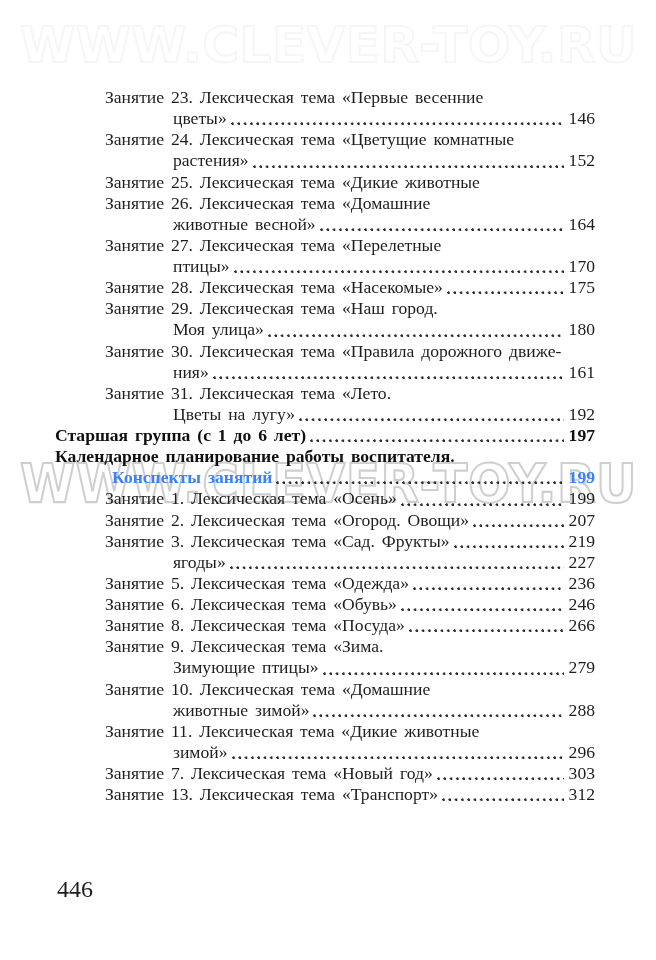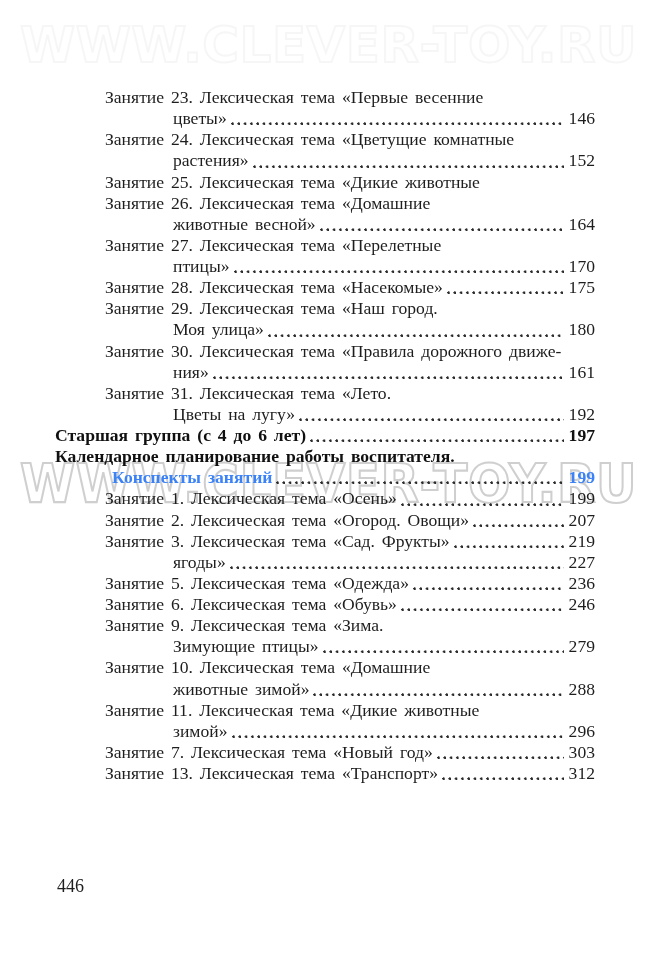--- a/index.html
+++ b/index.html
@@ -41,21 +41,21 @@
   .dots {
     flex:1 1 auto; align-self:flex-end;
     height:5px; margin:0 3px 2px 4px;
     background-image:radial-gradient(circle at 1.6px 1.7px, #2b2b2b 1.15px, rgba(0,0,0,0) 1.5px);
     background-size:6.3px 5px; background-repeat:repeat-x;
     background-position:left bottom;
   }
   .pg { white-space:nowrap; min-width:28px; text-align:right; }
   .folio {
     position:absolute; left:57px; top:876px; z-index:1;
-    font-size:18px; color:#1e1e1e;
+    font-size:24px; color:#1e1e1e;
   }
 </style>
 </head>
 <body>
 
 <div class="page">
   <div class="wm wm-top">WWW.CLEVER-TOY.RU</div>
   <div class="wm wm-mid">WWW.CLEVER-TOY.RU</div>
   <div class="toc" id="toc">
       <div class="row ind-entry">
@@ -116,21 +116,21 @@
       </div>
       <div class="row ind-entry">
         <span class="t">Занятие 31. Лексическая тема «Лето.</span>
       </div>
       <div class="row ind-cont">
         <span class="t">Цветы на лугу»</span>
         <span class="dots"></span>
         <span class="pg">192</span>
       </div>
       <div class="row ind-header">
-        <span class="t">Старшая группа (с 4 до 6 лет)</span>
+        <span class="t">Старшая группа (с 1 до 6 лет)</span>
         <span class="dots"></span>
         <span class="pg">197</span>
       </div>
       <div class="row ind-header">
         <span class="t">Календарное планирование работы воспитателя.</span>
       </div>
       <div class="row ind-header2">
         <span class="t">Конспекты занятий</span>
         <span class="dots"></span>
         <span class="pg">199</span>
@@ -157,20 +157,25 @@
       </div>
       <div class="row ind-entry">
         <span class="t">Занятие 5. Лексическая тема «Одежда»</span>
         <span class="dots"></span>
         <span class="pg">236</span>
       </div>
       <div class="row ind-entry">
         <span class="t">Занятие 6. Лексическая тема «Обувь»</span>
         <span class="dots"></span>
         <span class="pg">246</span>
+      </div>
+      <div class="row ind-entry">
+        <span class="t">Занятие 8. Лексическая тема «Посуда»</span>
+        <span class="dots"></span>
+        <span class="pg">266</span>
       </div>
       <div class="row ind-entry">
         <span class="t">Занятие 9. Лексическая тема «Зима.</span>
       </div>
       <div class="row ind-cont">
         <span class="t">Зимующие птицы»</span>
         <span class="dots"></span>
         <span class="pg">279</span>
       </div>
       <div class="row ind-entry">

